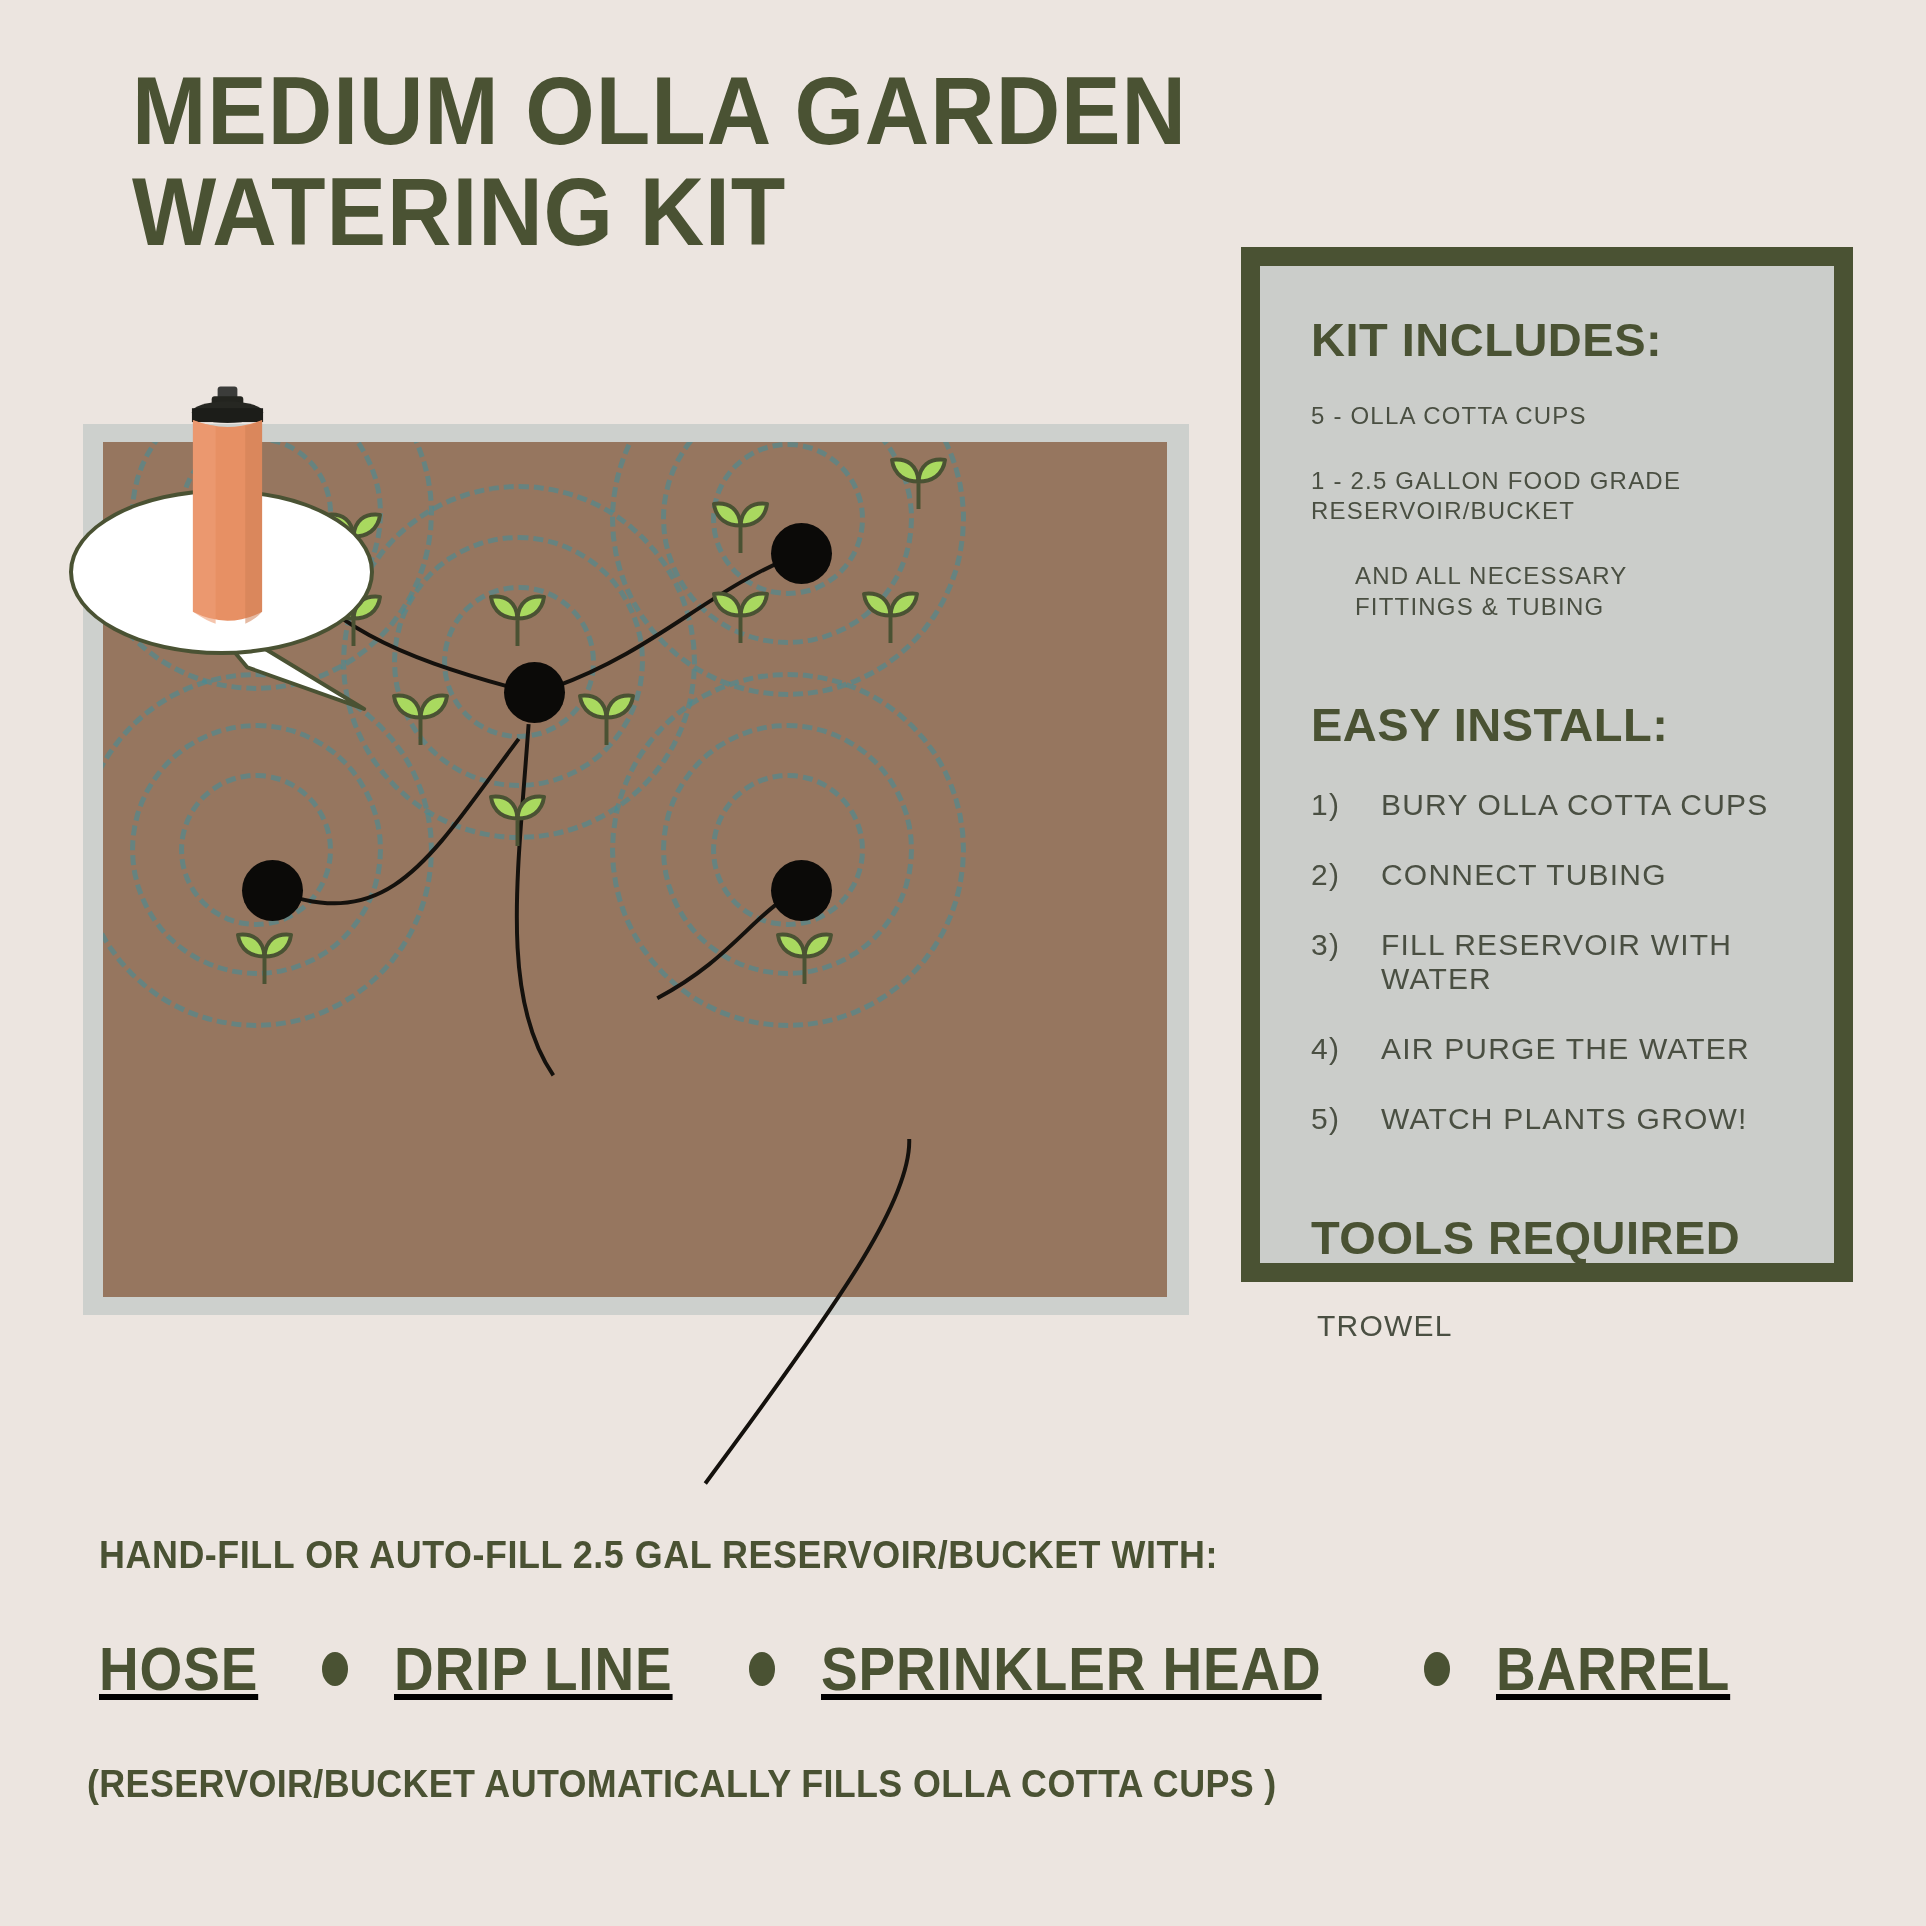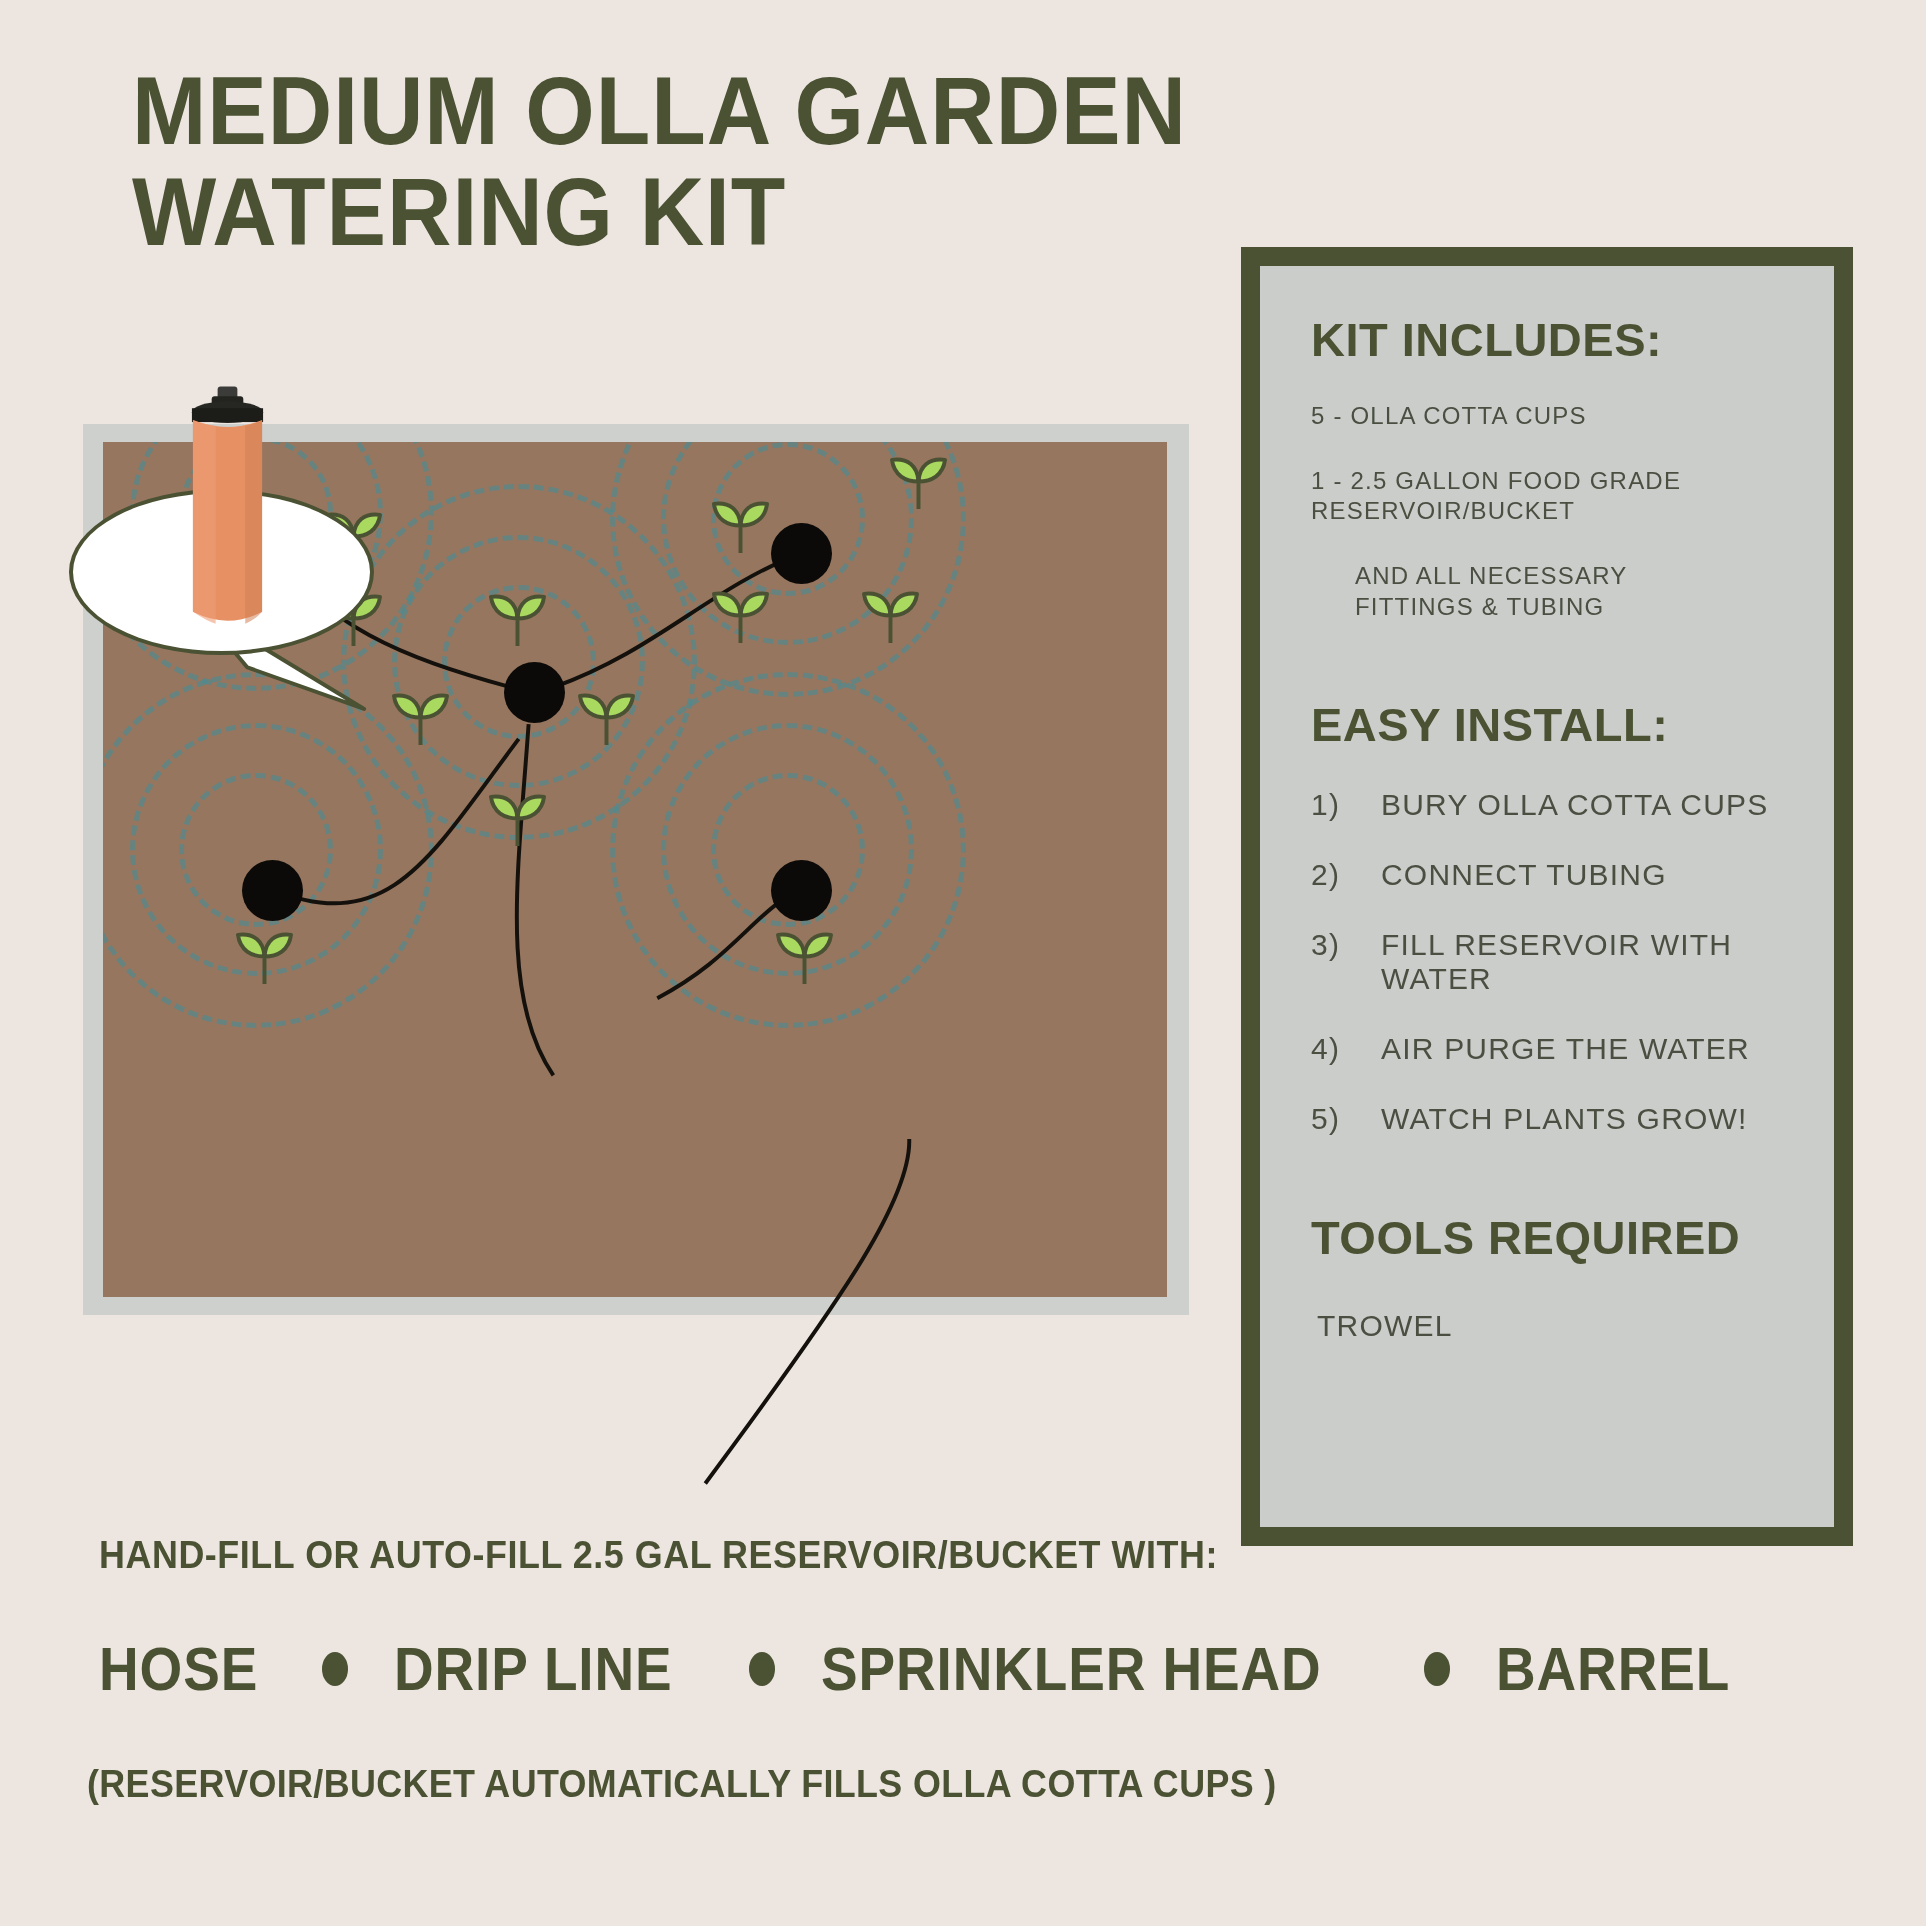--- a/index.html
+++ b/index.html
@@ -58,21 +58,21 @@
   .bubble{
     position:absolute;left:0;top:10px;width:297px;height:158px;
     background:#ffffff;border:4px solid #4a5233;border-radius:50%;
   }
   .bubble-tail{position:absolute;left:119px;top:119px;width:188px;height:119px;}
   .olla-cup{position:absolute;left:117px;top:-93px;width:83px;height:248px;}
 
   
   .panel{
     position:absolute;left:1241px;top:247px;
-    width:612px;height:1299px;
+    width:612px;height:1035px;
     background:#cbcdca;
     border:19px solid #4a5233;
     box-sizing:border-box;
     padding:46px 30px 0 51px;
   }
   .panel h2{
     margin:0;
     font-weight:bold;
     font-size:47px;
     letter-spacing:0.5px;
@@ -100,21 +100,21 @@
   }
 
   
   .bot-line1{
     position:absolute;left:99px;top:1533px;
     font-weight:bold;font-size:39px;letter-spacing:0.6px;
     color:#4a5233;transform:scaleX(.92);transform-origin:left top;
   }
   .bot-row{
     position:absolute;left:99px;top:1634px;width:1742px;
-    display:flex;align-items:center;
+    display:flex;align-items:center;text-decoration:underline;
   }
   .bot-row .word{
     font-weight:bold;font-size:61px;letter-spacing:1px;color:#4a5233;
     transform:scaleX(.9);transform-origin:left center;
   }
   .bot-row .dot{
     width:26px;height:34px;border-radius:50%;
     background:#4a5233;margin:0 46px;flex:0 0 auto;
   }
   .bot-line3{

